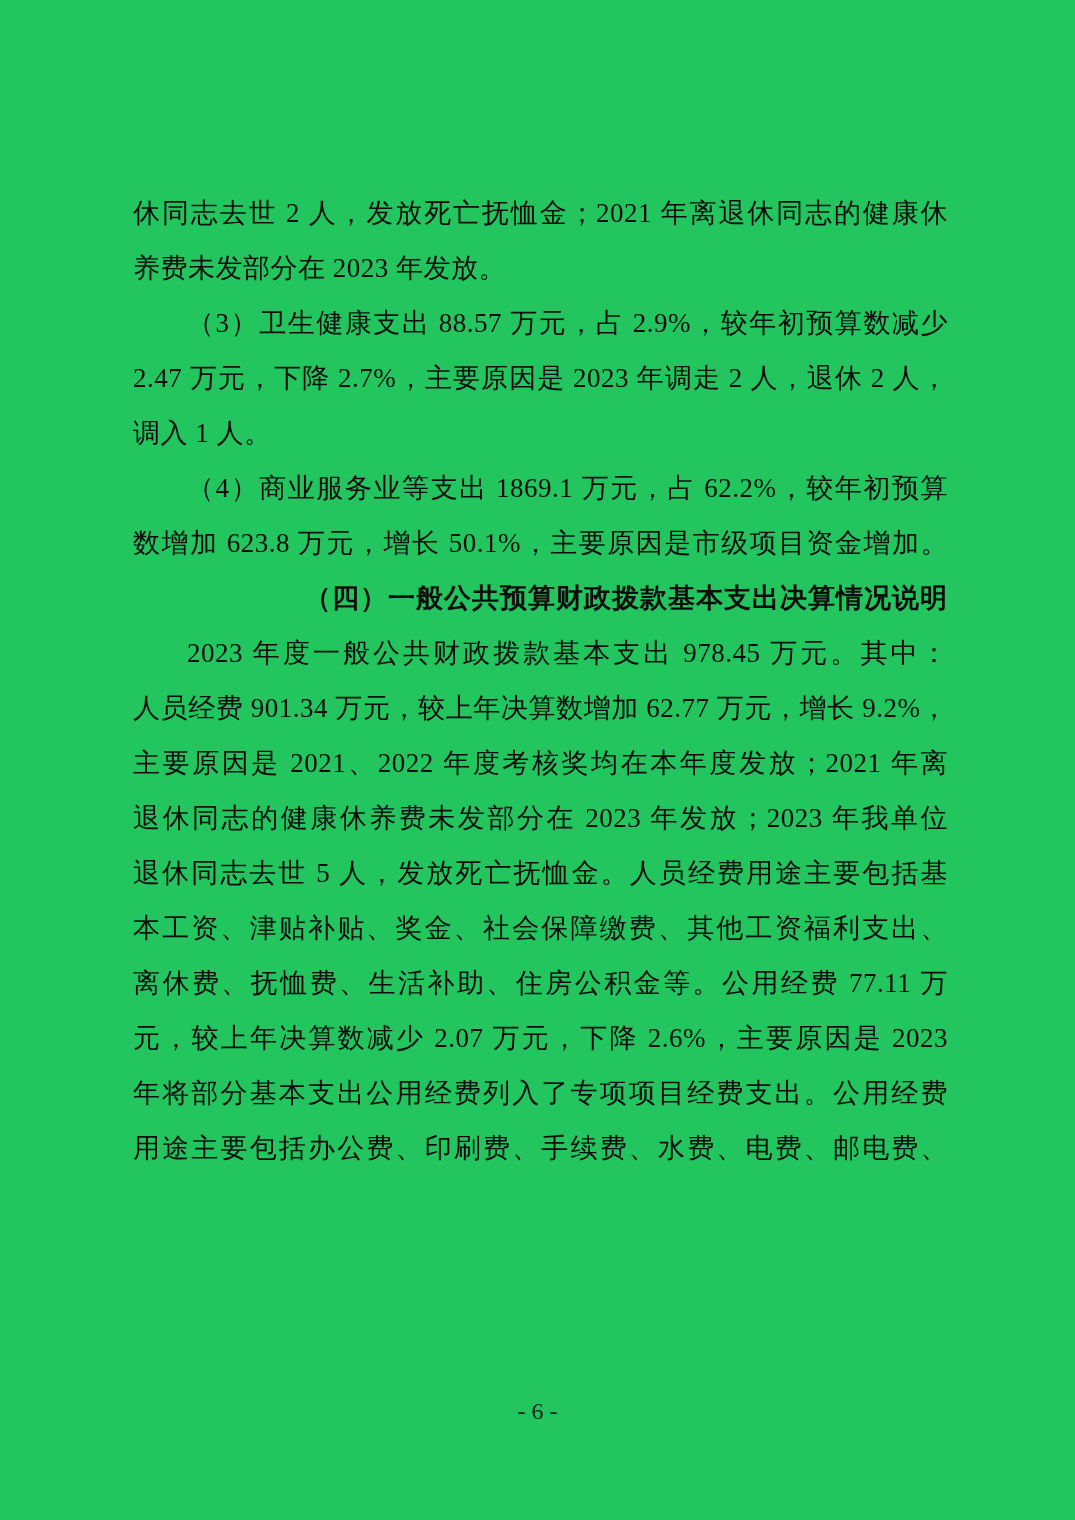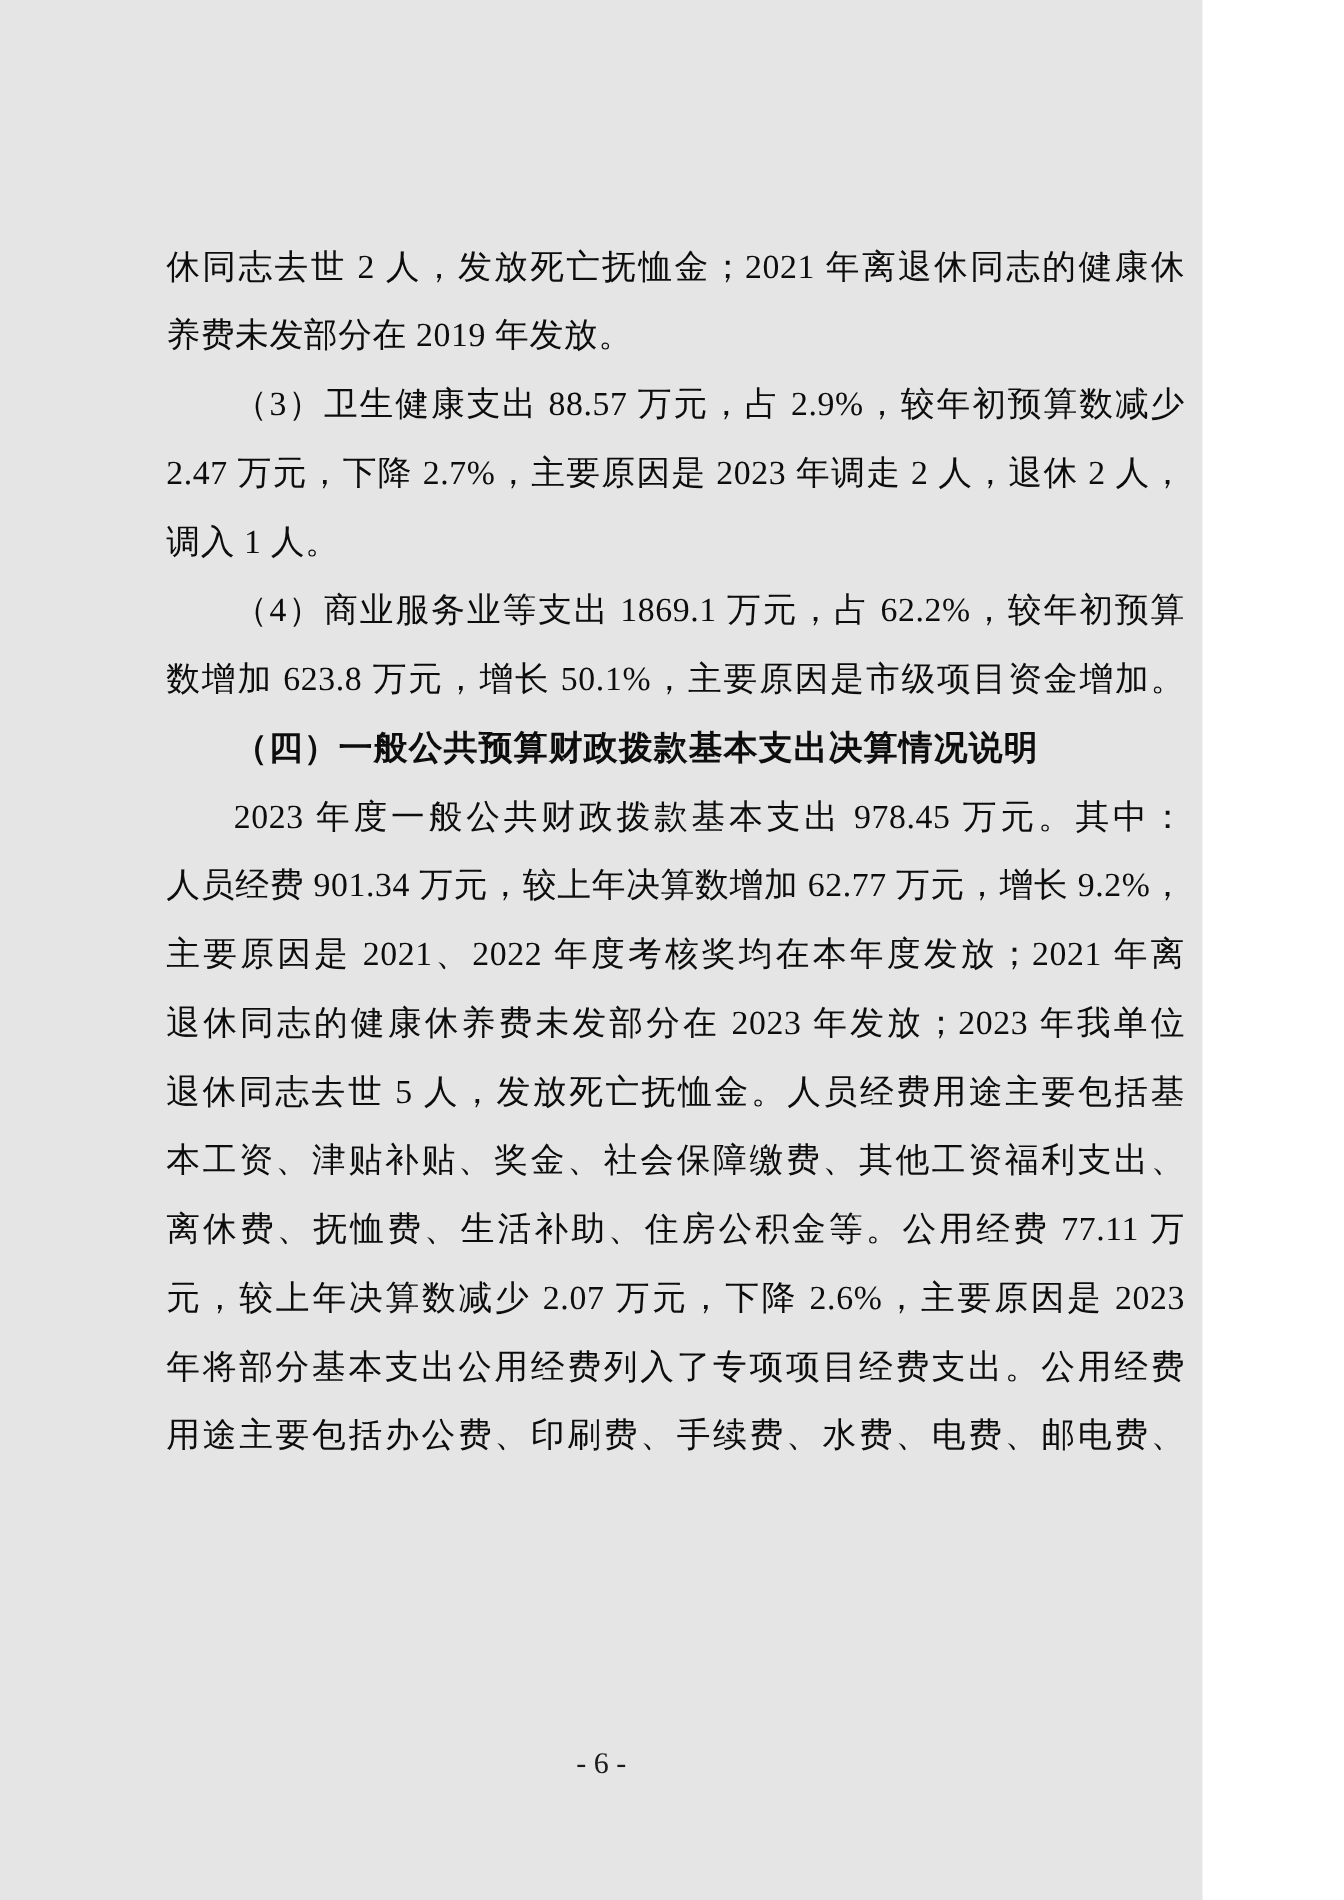--- a/index.html
+++ b/index.html
@@ -2,27 +2,26 @@
 <html><head>
 <meta charset="utf-8">
 <style>
   html, body {
     margin: 0;
     padding: 0;
     background: #ffffff;
   }
   .page {
     position: relative;
-    width: 947px;
+    width: 1075px;
     height: 1520px;
-    background: #e5e5e5;
+    background: #22c55e;
     overflow: hidden;
     font-family: "Liberation Serif", "DejaVu Serif", serif;
     color: #0d0d0d;
-    padding-left: 15px;
   }
   .content {
     position: absolute;
     left: 133px;
     top: 186px;
     width: 815px;
   }
   .line {
     font-size: 27px;
     line-height: 55px;
@@ -34,41 +33,42 @@
   .fill {
     text-align: justify;
     text-align-last: justify;
   }
   .indent {
     text-indent: 2em;
   }
   .heading {
     font-weight: 700;
     letter-spacing: 1px;
+    text-align: right;
   }
   .footer {
     position: absolute;
     left: 0;
     top: 1396px;
     width: 100%;
     text-align: center;
     font-size: 24px;
     line-height: 30px;
     color: #1a1a1a;
   }
 </style>
 </head>
 <body>
 
 <div class="page">
   <div class="content">
 
     <div>
       <div class="line fill">休同志去世 2 人，发放死亡抚恤金；2021 年离退休同志的健康休</div>
-      <div class="line">养费未发部分在 2019 年发放。</div>
+      <div class="line">养费未发部分在 2023 年发放。</div>
     </div>
 
     <div>
       <div class="line fill indent">（3）卫生健康支出 88.57 万元，占 2.9%，较年初预算数减少</div>
       <div class="line fill">2.47 万元，下降 2.7%，主要原因是 2023 年调走 2 人，退休 2 人，</div>
       <div class="line">调入 1 人。</div>
     </div>
 
     <div>
       <div class="line fill indent">（4）商业服务业等支出 1869.1 万元，占 62.2%，较年初预算</div>

